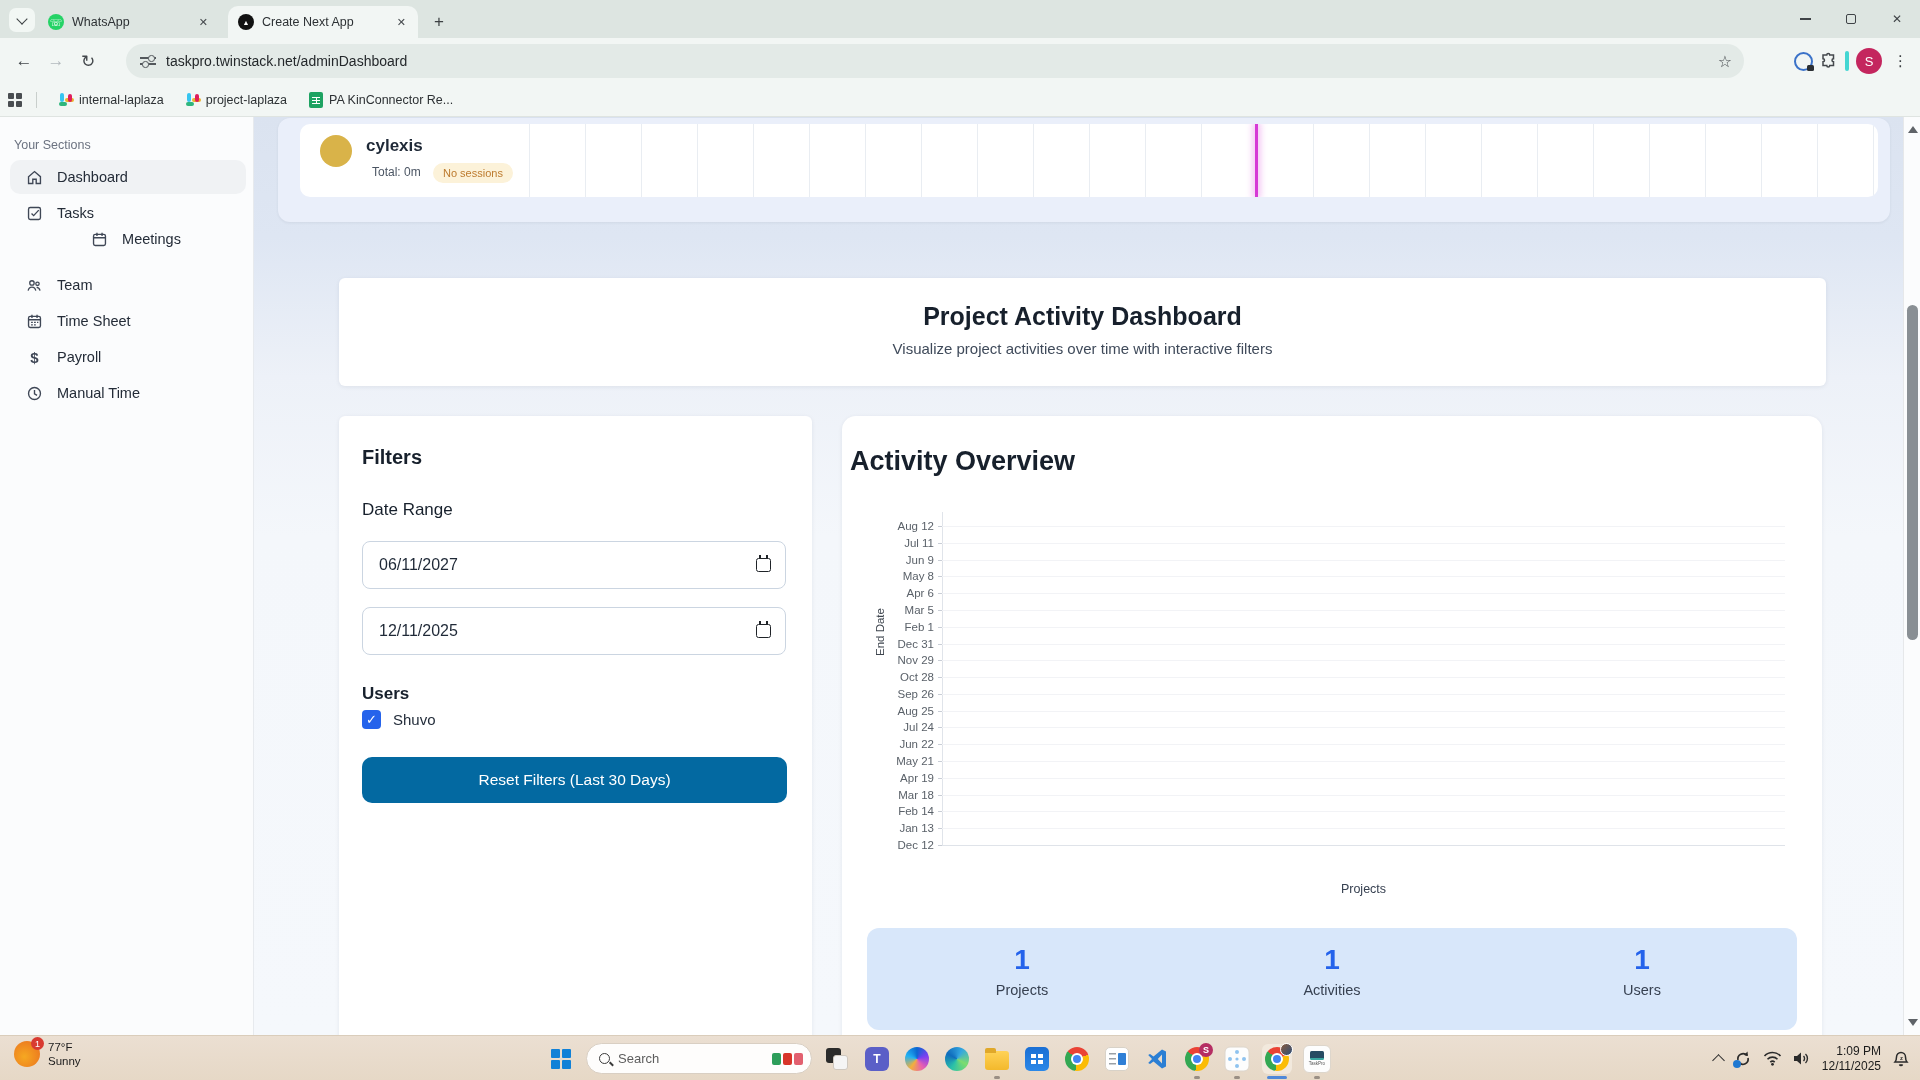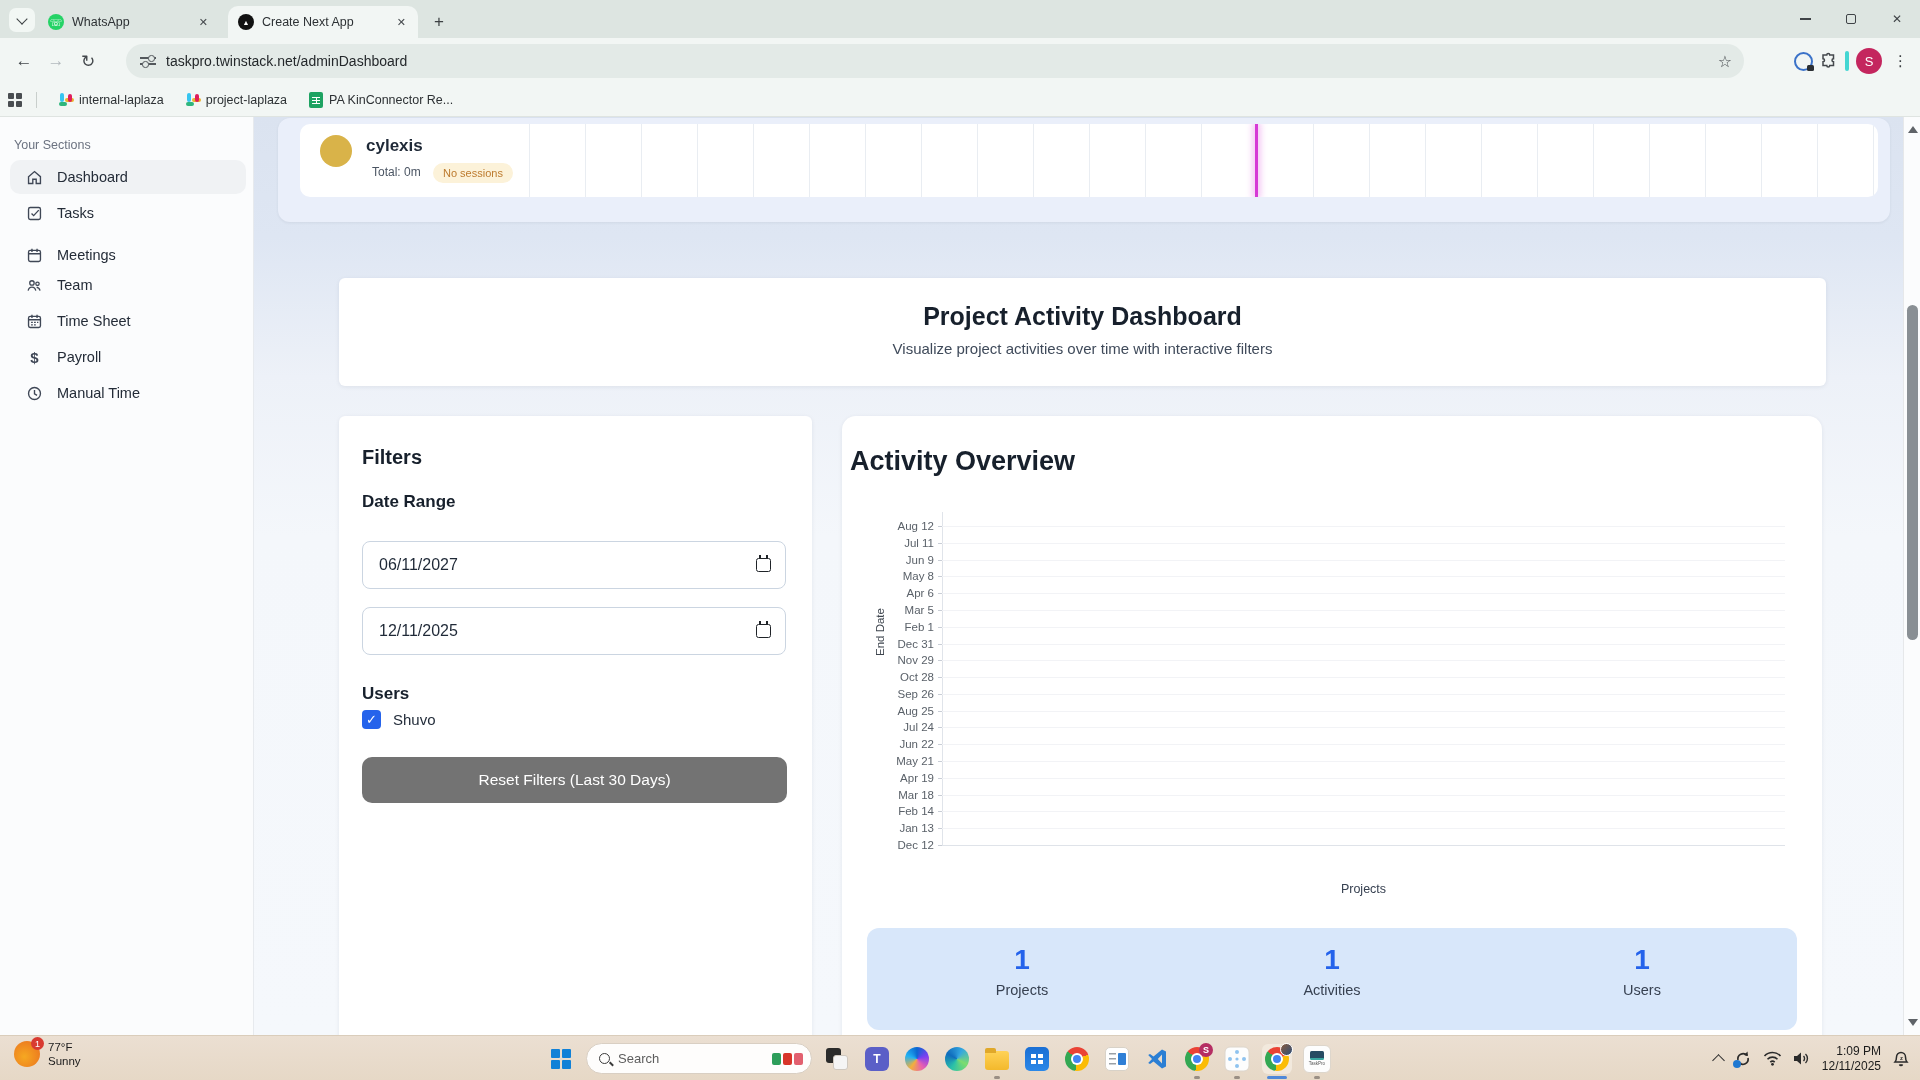--- a/index.html
+++ b/index.html
@@ -87,29 +87,29 @@
   .tl-nowline{left:955px;top:0;width:2.5px;height:73px;background:#d63ad6;box-shadow:0 0 7px 2px rgba(214,58,214,.35);}
 
   
   .title-card{left:339px;top:161px;width:1487px;height:108px;text-align:center;}
   .page-title{margin-top:24px;font-size:25px;font-weight:bold;color:#17202c;}
   .page-subtitle{margin-top:9px;font-size:15px;color:#3f4a5a;}
 
   
   .filters-card{left:339px;top:299px;width:473px;height:703px;}
   .f-heading{left:23px;top:30px;font-size:20px;font-weight:bold;color:#17202c;}
-  .f-sub{left:23px;top:76px;font-size:17px;font-weight:bold;color:#17202c;}
+  .f-sub{left:23px;top:84px;font-size:17px;font-weight:normal;color:#17202c;}
   .date-input{left:23px;width:424px;height:48px;border:1px solid #cbd5e1;border-radius:8px;display:flex;align-items:center;padding:0 14px 0 16px;font-size:16px;color:#1f2937;}
   .cal-icon{margin-left:auto;width:15px;height:14px;border:1.6px solid #1f2328;border-radius:2.5px;position:relative;}
   .cal-icon::before{content:'';position:absolute;left:1.5px;top:-4.5px;width:2px;height:3.5px;background:#1f2328;box-shadow:7px 0 0 #1f2328;}
   .f-users{left:23px;top:268px;font-size:17px;font-weight:bold;color:#17202c;}
   .user-row{left:23px;top:294px;display:flex;align-items:center;gap:12px;}
   .checkbox{width:19px;height:19px;background:#2563eb;border-radius:4px;color:#fff;font-size:13px;display:flex;align-items:center;justify-content:center;font-weight:bold;}
   .user-label{font-size:15px;color:#1f2937;}
-  .reset-btn{left:23px;top:341px;width:425px;height:46px;background:#737373;color:#fff;font-size:15.5px;border-radius:10px;display:flex;align-items:center;justify-content:center;}
+  .reset-btn{left:23px;top:341px;width:425px;height:46px;background:#0369a1;color:#fff;font-size:15.5px;border-radius:10px;display:flex;align-items:center;justify-content:center;}
 
   
   .chart-card{left:842px;top:299px;width:980px;height:736px;border-radius:14px 14px 0 0;}
   .c-heading{left:8px;top:30px;font-size:27px;font-weight:bold;color:#17202c;}
   .chart-plot{left:100px;top:96px;width:843px;height:333px;text-decoration:underline;}
   .yaxis{left:0;top:0;width:1px;height:333px;background:#e0e4ea;}
   .gridline{position:absolute;left:0;width:843px;height:1px;background:#f2f3f6;}
   .gridline.baseline{background:#dfe3e9;}
   .gridline::before{content:'';position:absolute;left:-4px;top:0;width:4px;height:1px;background:#c9ced6;}
   .ytick{position:absolute;right:851px;width:70px;text-align:right;font-size:11.5px;color:#5a6169;line-height:12px;}
@@ -288,21 +288,21 @@
           </svg>
         <span>Dashboard</span>
       </div>
       <div class="abs sb-item" style="top:79px;">
         <svg width="17" height="17" viewBox="0 0 20 20">
             <rect x="3" y="3" width="14" height="14" rx="2" fill="none" stroke="#3f4756" stroke-width="1.6"></rect>
             <path fill="none" stroke="#3f4756" stroke-width="1.6" d="M6.5 10l2.5 2.5 6-6.5"></path>
           </svg>
         <span>Tasks</span>
       </div>
-      <div class="abs sb-item" style="top:121px;">
+      <div class="abs sb-item" style="top:105px;justify-content:center;">
         <svg width="17" height="17" viewBox="0 0 20 20">
             <rect x="3" y="4" width="14" height="13" rx="2" fill="none" stroke="#3f4756" stroke-width="1.6"></rect>
             <path stroke="#3f4756" stroke-width="1.6" d="M3 8h14M7 2v4M13 2v4"></path>
           </svg>
         <span>Meetings</span>
       </div>
       <div class="abs sb-item" style="top:151px;">
         <svg width="17" height="17" viewBox="0 0 20 20">
             <circle cx="7" cy="7" r="2.6" fill="none" stroke="#3f4756" stroke-width="1.5"></circle>
             <circle cx="13.5" cy="8" r="2" fill="none" stroke="#3f4756" stroke-width="1.5"></circle>

